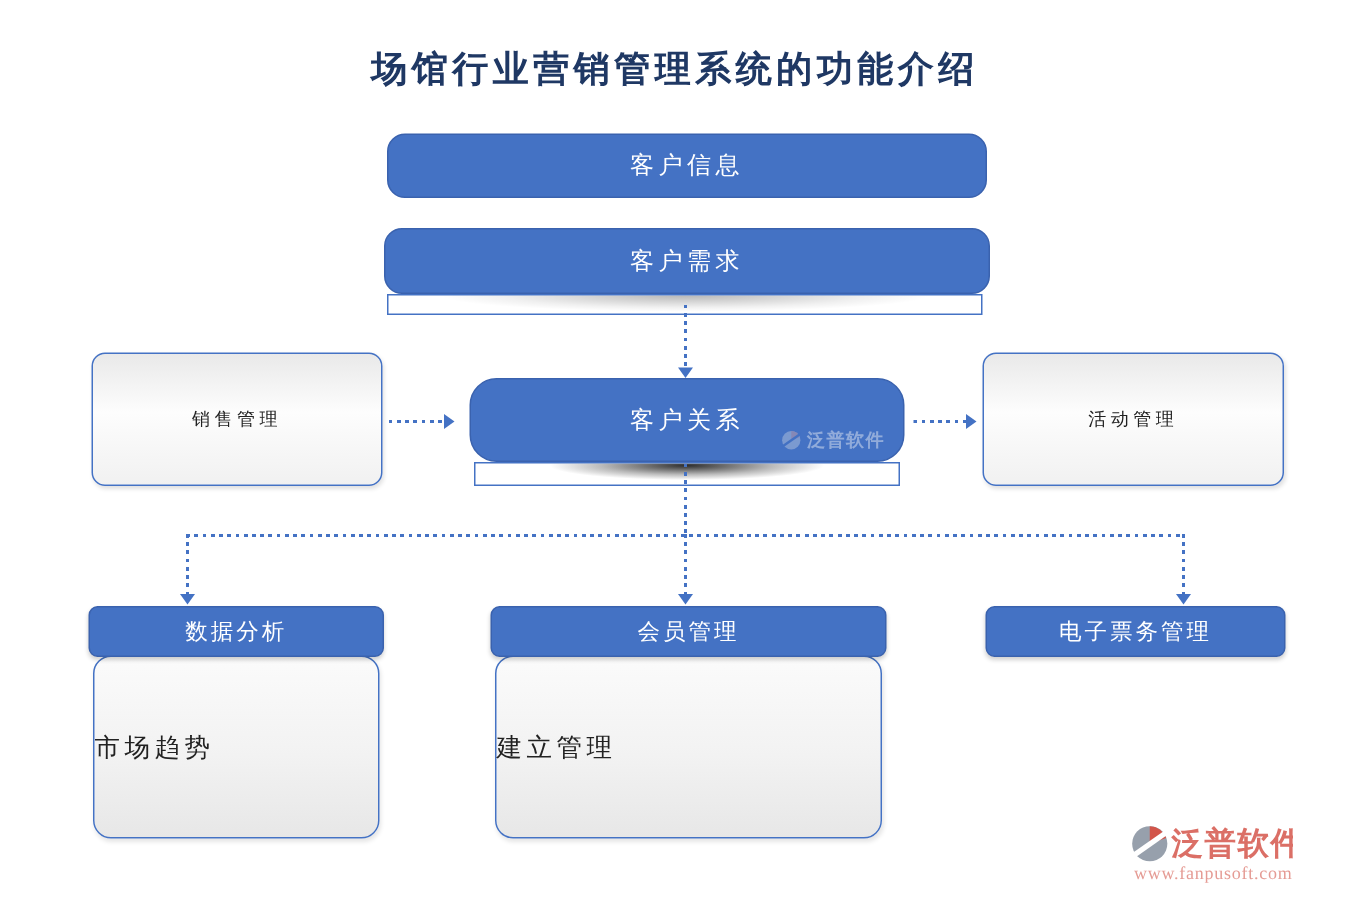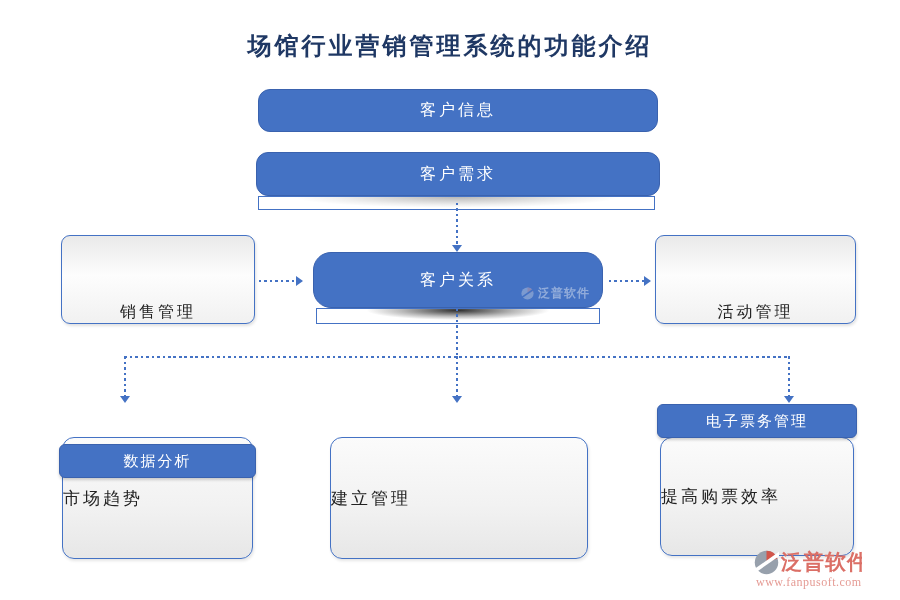--- a/index.html
+++ b/index.html
@@ -19,22 +19,22 @@
     position:absolute; background:#4472C4; border:1px solid #3a62ae;
     color:#ffffff; display:flex; align-items:center; justify-content:center;
     font-size:16px; letter-spacing:3px;
   }
   .r12 { border-radius:12px;justify-content:center; }
   .r18 { border-radius:18px; }
   
   .white-node {
     position:absolute; border:1.5px solid #4472C4; border-radius:9px;
     background:linear-gradient(180deg,#e9e9e9 0%,#fdfdfd 45%,#f1f1f1 100%);
-    color:#222222; display:flex; align-items:flex-end; justify-content:center;
-    font-size:16px; letter-spacing:3px;
+    color:#222222; display:flex; align-items:center; justify-content:center;
+    font-size:12px; letter-spacing:3px;
     box-shadow:1px 2px 3px rgba(0,0,0,0.12);
   }
   
   .strip {
     position:absolute; background:#ffffff; border:1px solid #4472C4;
   }
   .strip-soft-shadow {
     background:
       radial-gradient(ellipse 55% 120% at 50% 0%, rgba(0,0,0,0.28), rgba(0,0,0,0.06) 55%, transparent 75%),
       #ffffff;
@@ -130,36 +130,36 @@
 
   <div class="dv" style="left:456px;top:309px;height:47px;z-index:4;"></div>
   <div class="dh" style="left:124px;top:356px;width:666px;"></div>
   <div class="dv" style="left:124px;top:356px;height:41px;"></div>
   <div class="arr-down" style="left:120px;top:396px;"></div>
   <div class="dv" style="left:456px;top:356px;height:41px;"></div>
   <div class="arr-down" style="left:452px;top:396px;"></div>
   <div class="dv" style="left:788px;top:356px;height:41px;"></div>
   <div class="arr-down" style="left:784px;top:396px;"></div>
 
-  <div class="grp-header" style="left:59px;top:404px;width:197px;height:34px;margin-top:40px;">
+  <div class="grp-header" style="left:59px;top:404px;width:197px;height:34px;">
     <span>数据分析</span>
   </div>
   <div class="grp-body" style="left:62px;top:437px;width:191px;height:122px;">
     <span>市场趋势</span>
   </div>
 
+  <div class="grp-header" style="left:327px;top:404px;width:264px;height:34px;">
+    <span>会员管理</span>
+  </div>
   <div class="grp-body" style="left:330px;top:437px;width:258px;height:122px;">
     <span>建立管理</span>
   </div>
 
   <div class="grp-header" style="left:657px;top:404px;width:200px;height:34px;">
     <span>电子票务管理</span>
-  </div>
-  <div class="grp-body" style="left:660px;top:437px;width:194px;height:119px;">
-    <span>提高购票效率</span>
   </div>
 
   <div class="footer-logo">
     <div class="row">
       <svg width="25" height="25" viewBox="0 0 32 32">
         <circle cx="16" cy="16" r="15" fill="#97A0AC"></circle>
         <path d="M16 1 A15 15 0 0 1 30 11 L16 16 Z" fill="#D2554A"></path>
         <rect x="-6" y="14" width="44" height="4.5" fill="#ffffff" transform="rotate(-35 16 16)"></rect>
       </svg>
       <span class="footer-name">泛普软件</span>

